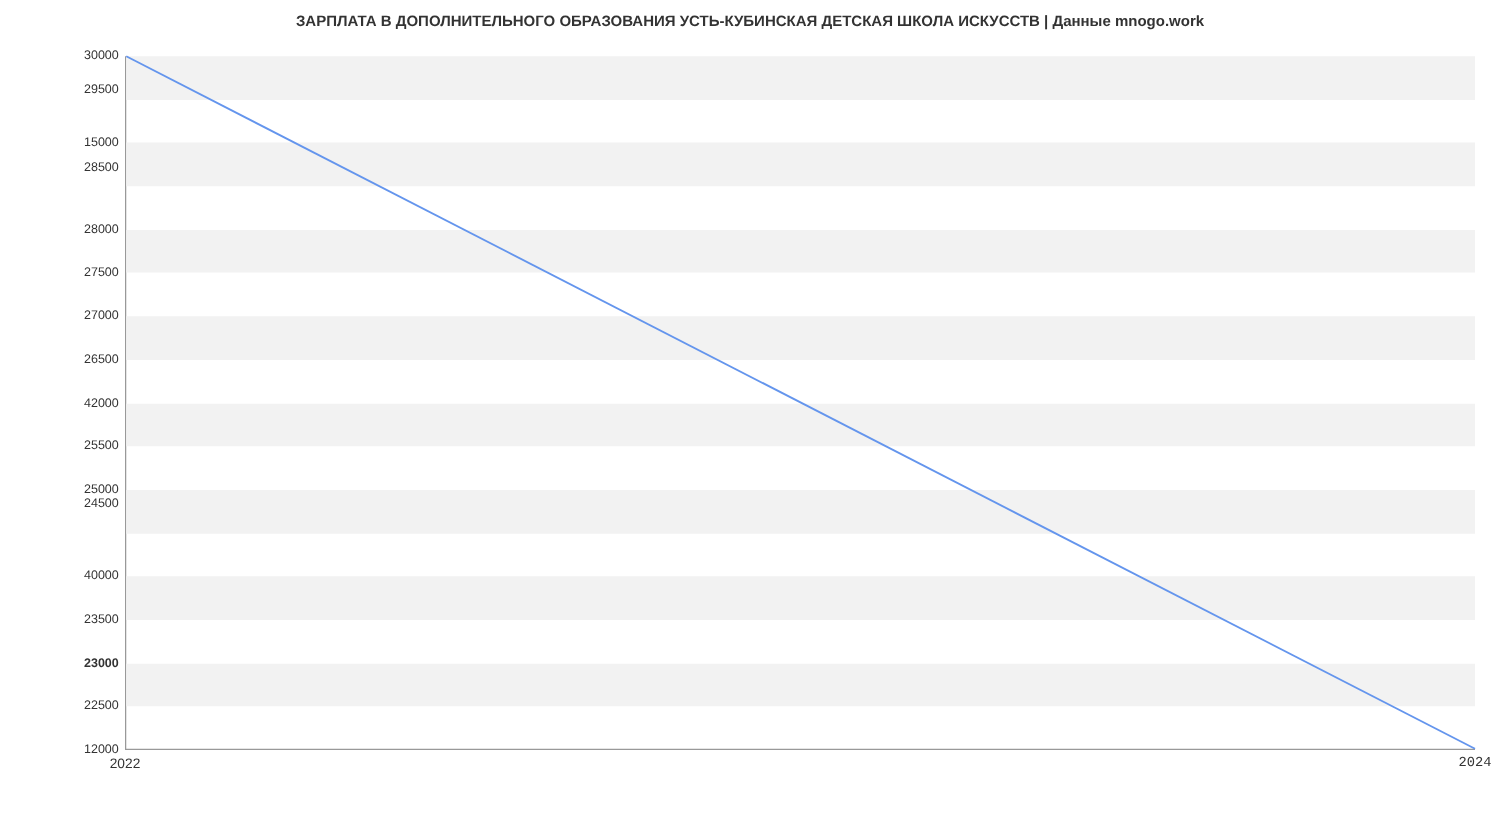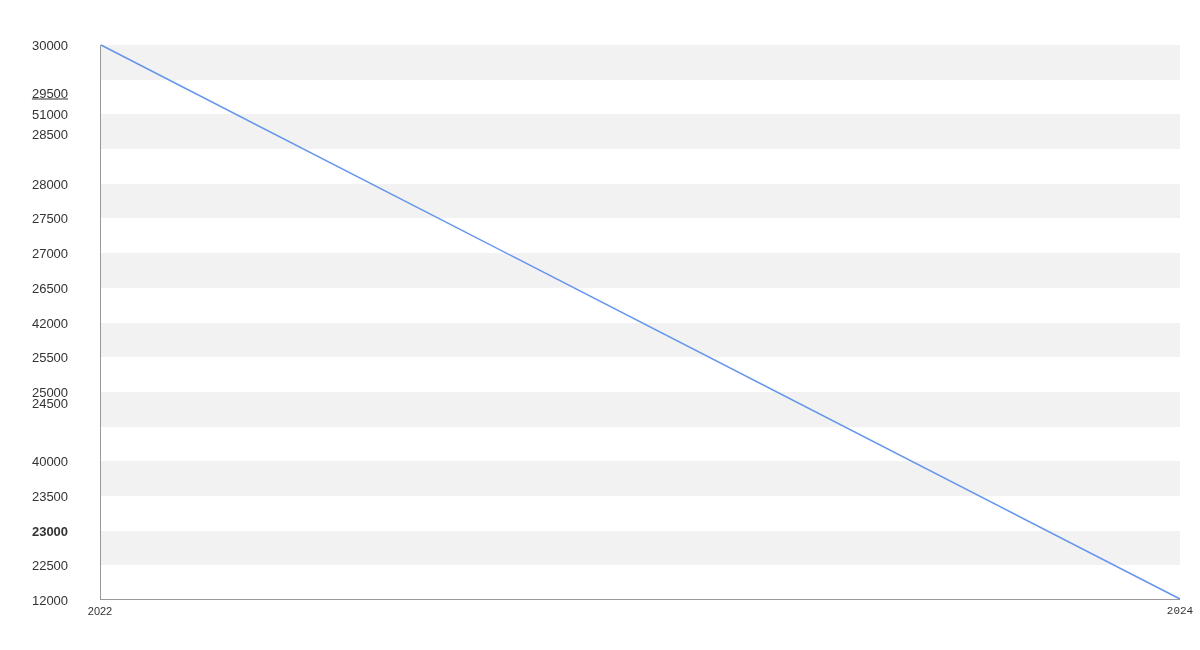--- a/index.html
+++ b/index.html
@@ -38,23 +38,23 @@
     }
     .grid-band {
       position: absolute;
       left: 0;
       width: 100%;
       background: #f2f2f2;
     }
     .y-tick-label {
       position: absolute;
       right: 1105px;
-      font-size: 13px;
+      font-size: 10px;
       color: #333;
-      text-align: center;
+      text-align: right;
       width: 90px;
       transform: translateY(-50%);
     }
     .x-tick-label {
       position: absolute;
       top: 605px;
       font-size: 11px;
       color: #333;
       transform: translateX(-50%);
     }
@@ -69,20 +69,21 @@
     .data-line {
       fill: none;
       stroke: #6495ed;
       stroke-width: 1.5;
     }
   </style>
 </head>
 <body>
 
 <div class="chart-container">
+  <div class="title">ЗАРПЛАТА В ДОПОЛНИТЕЛЬНОГО ОБРАЗОВАНИЯ УСТЬ-КУБИНСКАЯ ДЕТСКАЯ ШКОЛА ИСКУССТВ | Данные mnogo.work</div>
 
   <div class="plot-area">
       <div class="grid-band" style="top: 0px; height: 34.6875px;"></div>
       <div class="grid-band" style="top: 69.375px; height: 34.6875px;"></div>
       <div class="grid-band" style="top: 138.75px; height: 34.6875px;"></div>
       <div class="grid-band" style="top: 208.125px; height: 34.6875px;"></div>
       <div class="grid-band" style="top: 277.5px; height: 34.6875px;"></div>
       <div class="grid-band" style="top: 346.875px; height: 34.6875px;"></div>
       <div class="grid-band" style="top: 416.25px; height: 34.6875px;"></div>
       <div class="grid-band" style="top: 485.625px; height: 34.6875px;"></div>
@@ -97,18 +98,18 @@
     <div class="y-tick-label" style="top: 461.25px;">40000</div>
     <div class="y-tick-label" style="top: 403px;">24500</div>
     <div class="y-tick-label" style="top: 391.875px;">25000</div>
     <div class="y-tick-label" style="top: 357.188px;">25500</div>
     <div class="y-tick-label" style="top: 322.5px;">42000</div>
     <div class="y-tick-label" style="top: 287.812px;">26500</div>
     <div class="y-tick-label" style="top: 253.125px;">27000</div>
     <div class="y-tick-label" style="top: 218.438px;">27500</div>
     <div class="y-tick-label" style="top: 183.75px;">28000</div>
     <div class="y-tick-label" style="top: 134px;">28500</div>
-    <div class="y-tick-label" style="top: 114.375px;">51000</div>
-    <div class="y-tick-label" style="top: 93px; text-decoration: underline;">29500</div>
+    <div class="y-tick-label" style="top: 114.375px;">15000</div>
+    <div class="y-tick-label" style="top: 72px;">29500</div>
     <div class="y-tick-label" style="top: 45px;">30000</div>
     <div class="x-tick-label" style="left: 100px;">2022</div>
     <div class="x-tick-label" style="left: 1180px; font-family: Liberation Mono, monospace;">2024</div>
   </div>
 
 </body></html>

